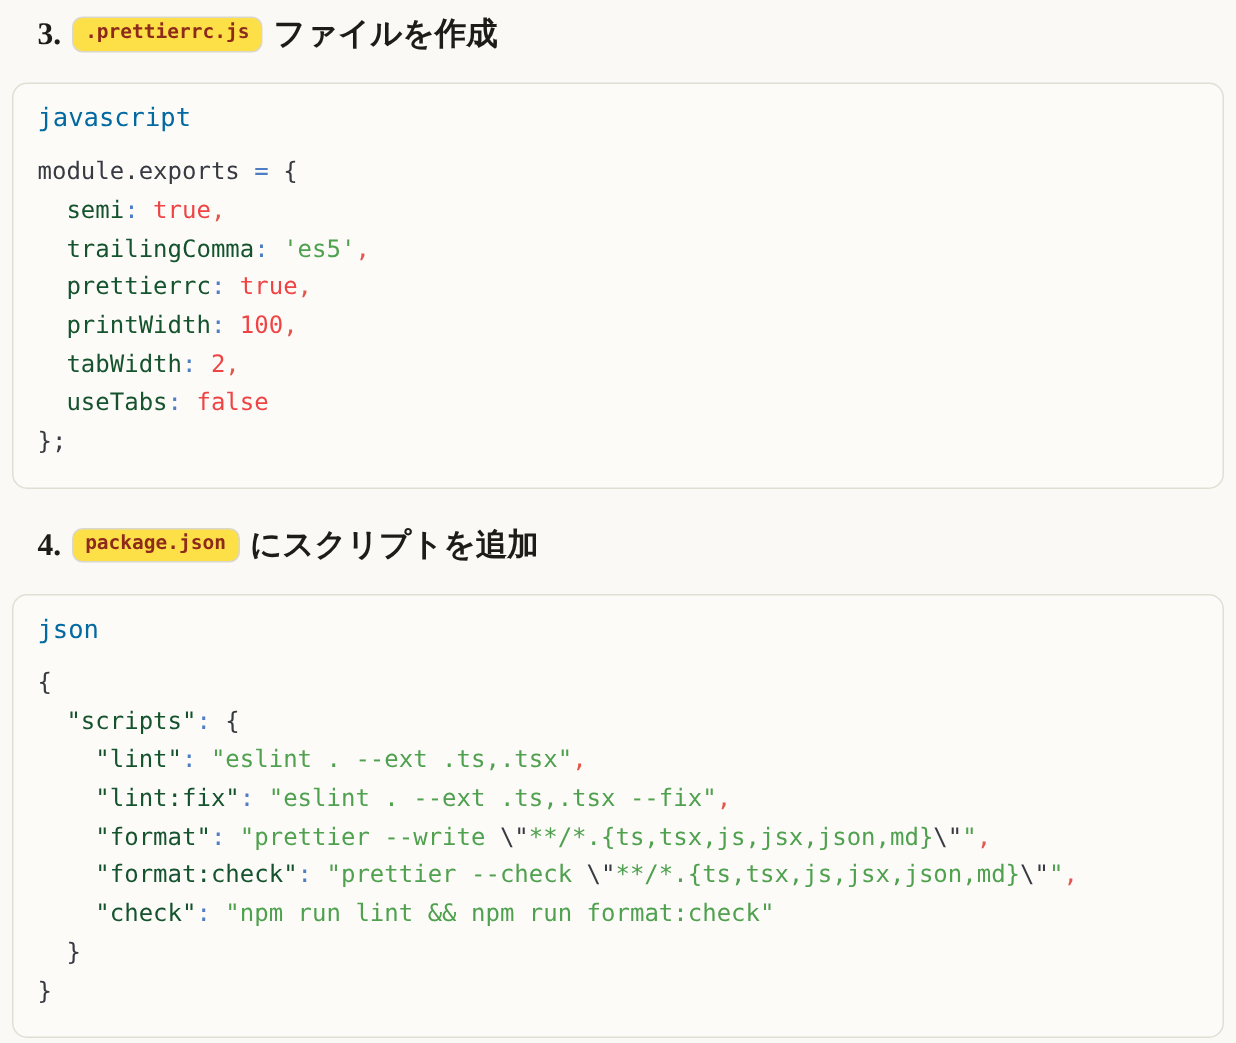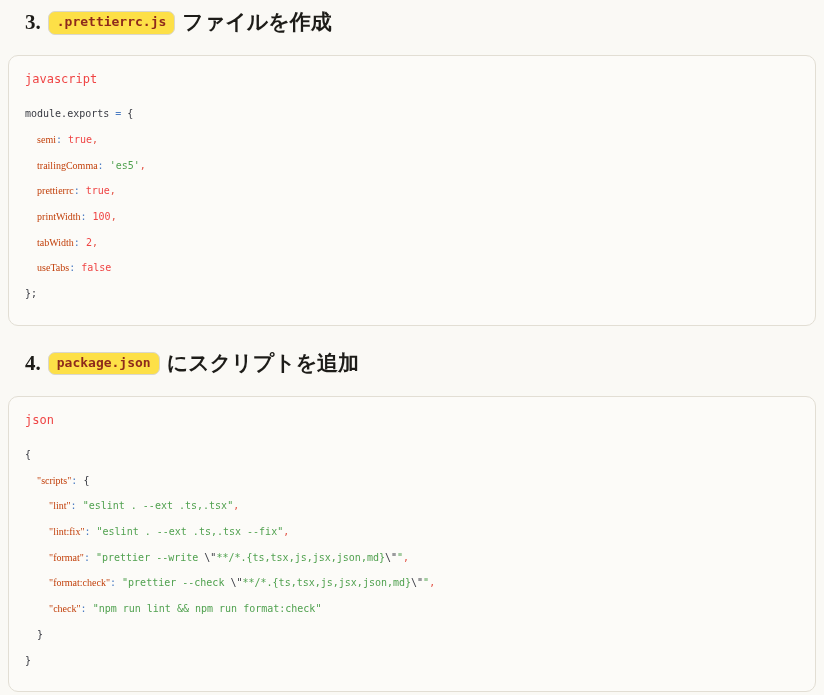--- a/index.html
+++ b/index.html
@@ -35,34 +35,34 @@
     transform:translateY(1px);
   }
   .block {
     background:#FCFBF8;
     border:1px solid #E2DED4;
     border-radius:10px;
     padding:14px 16px 18px;
   }
   .lang {
     font-family:"DejaVu Sans Mono",monospace;
-    font-size:12px;
+    font-size:17px;
     line-height:18px;
-    color:#ef4444;
+    color:#0369a1;
     margin-bottom:13px;
   }
   .code {
     font-family:"DejaVu Sans Mono",monospace;
-    font-size:10px;
+    font-size:16px;
     line-height:25.7px;
     color:#383a42;
   }
   .code-line { white-space:pre; }
   .t-d   { color:#383a42; }
-  .t-k   { color:#c2410c;font-family:Liberation Serif, serif; }
+  .t-k   { color:#14532d; }
   .t-s   { color:#50a14f; }
   .t-n   { color:#ef4444; }
   .t-op  { color:#4d7dc3; }
   .t-c   { color:#e45649; }
   .t-esc { color:#383a42; }
 </style>
 </head>
 <body>
 
 <main>

